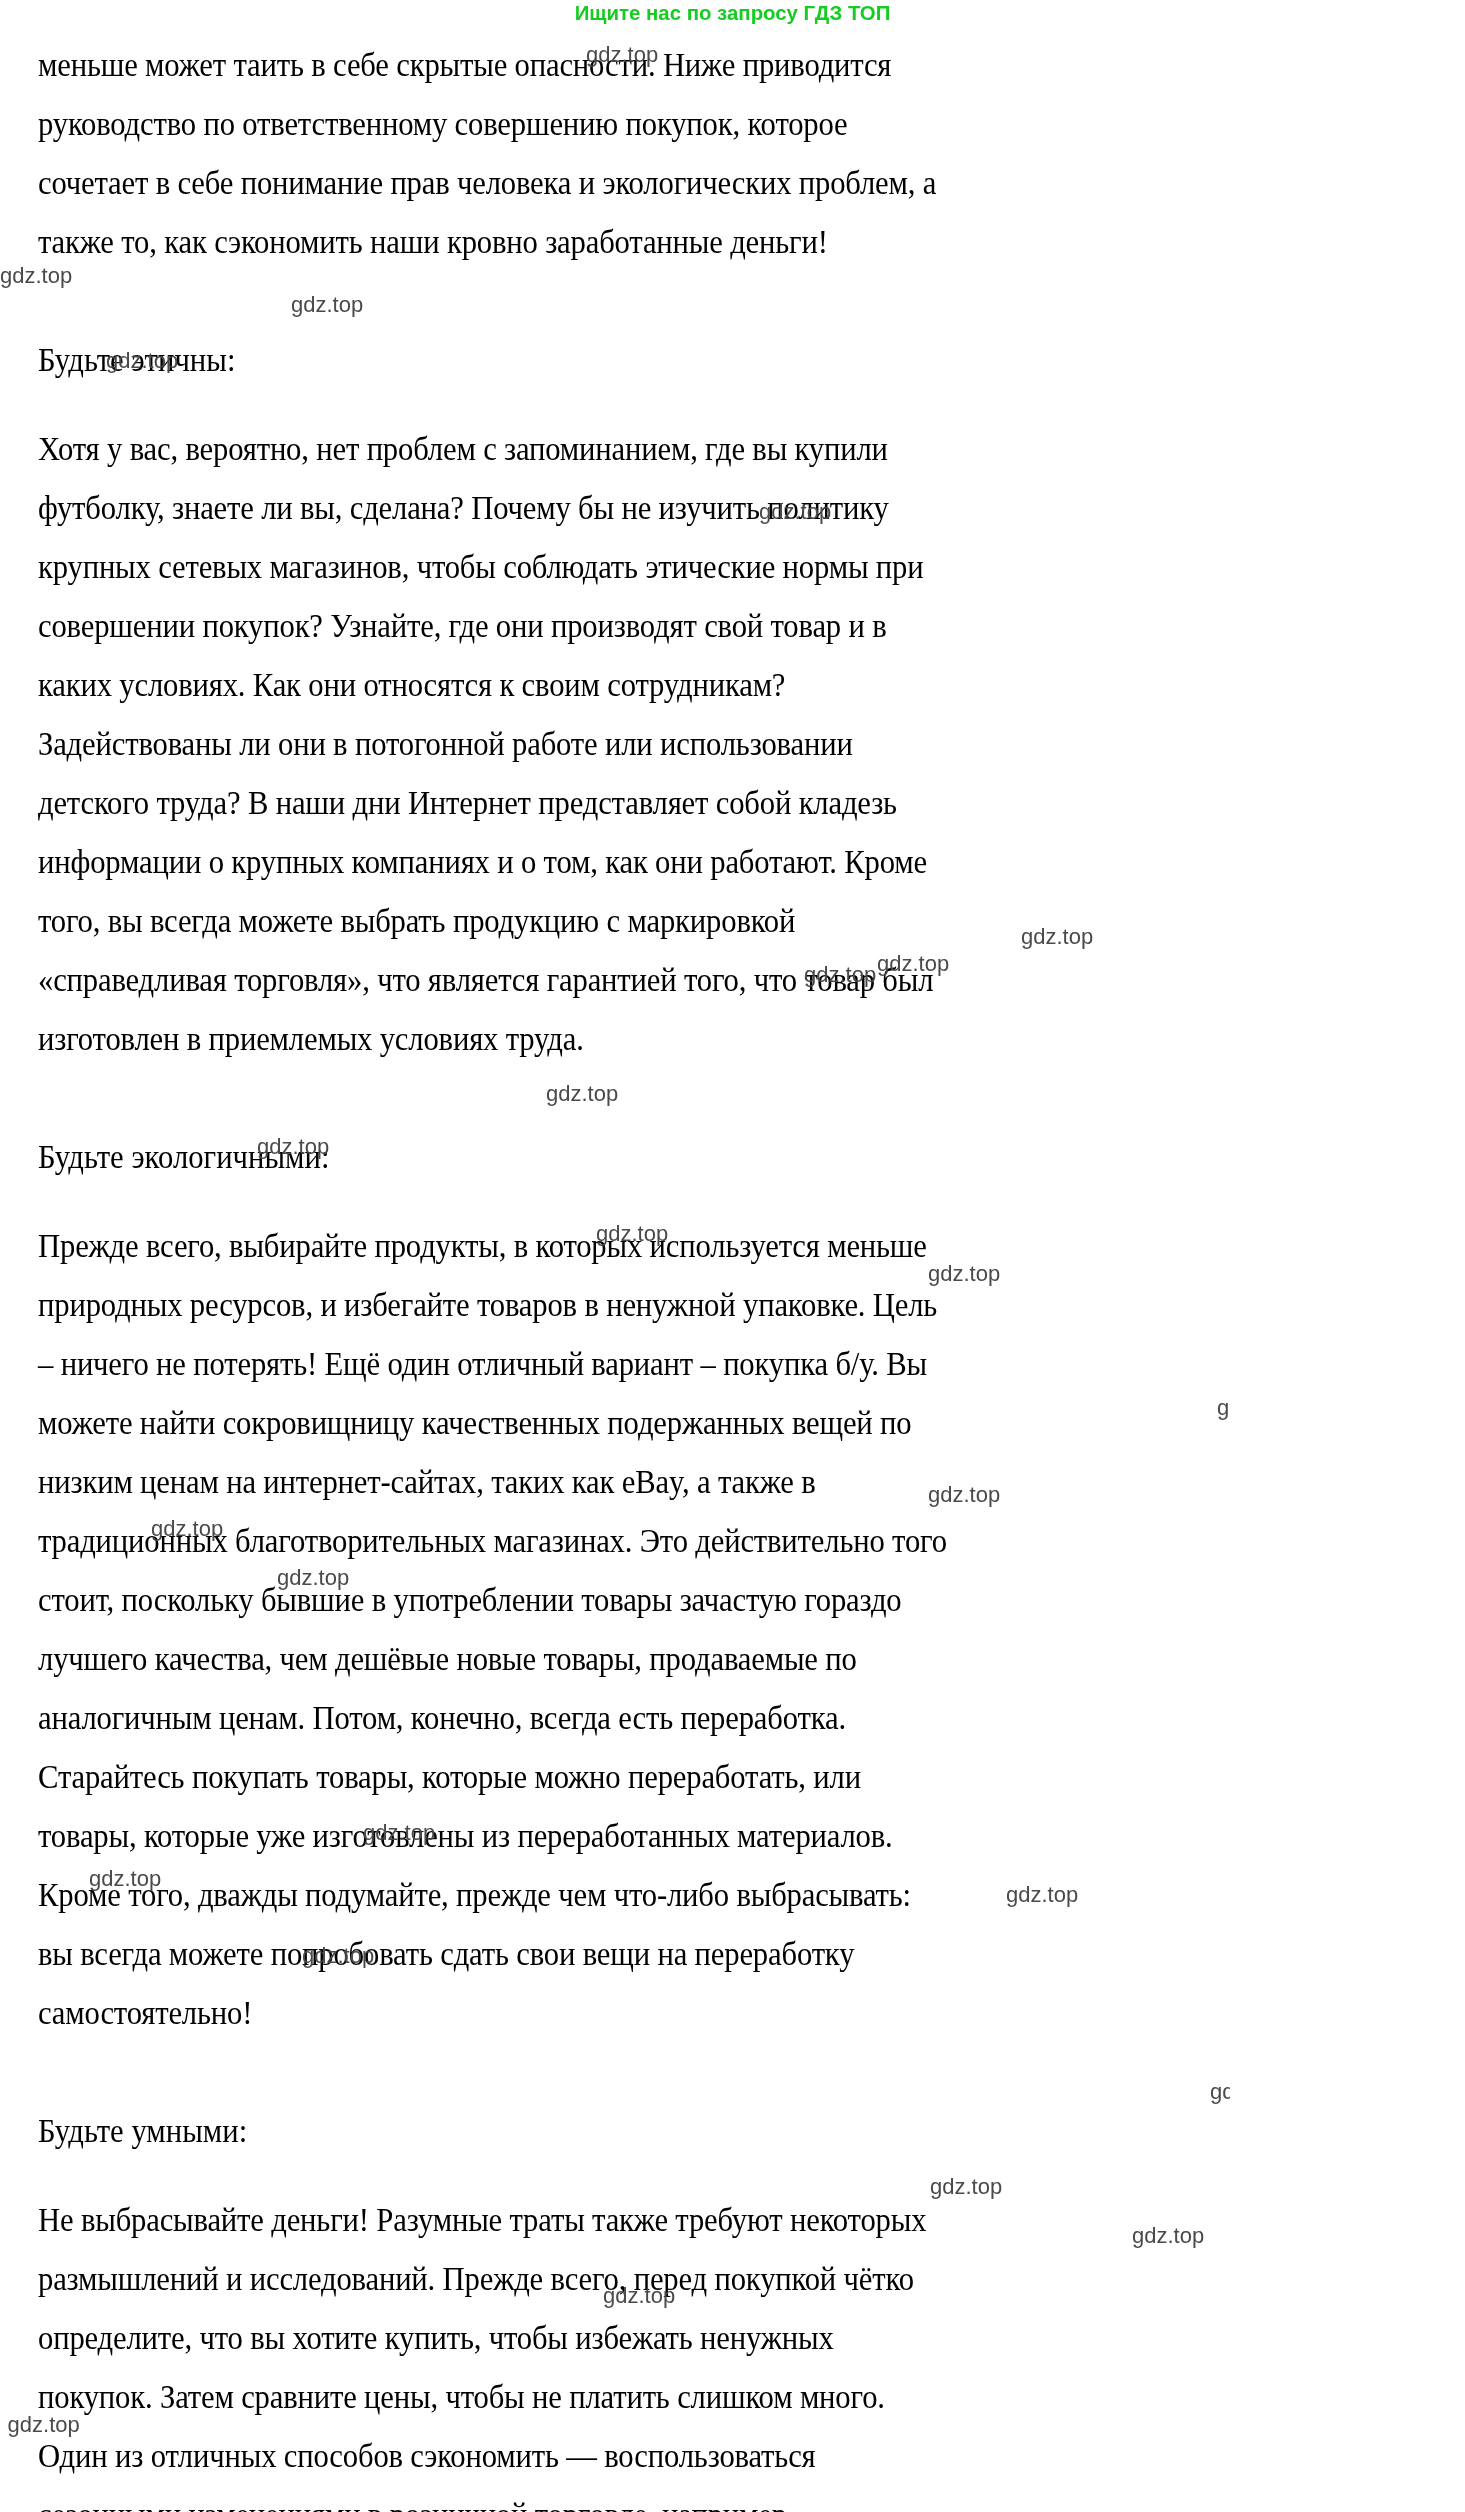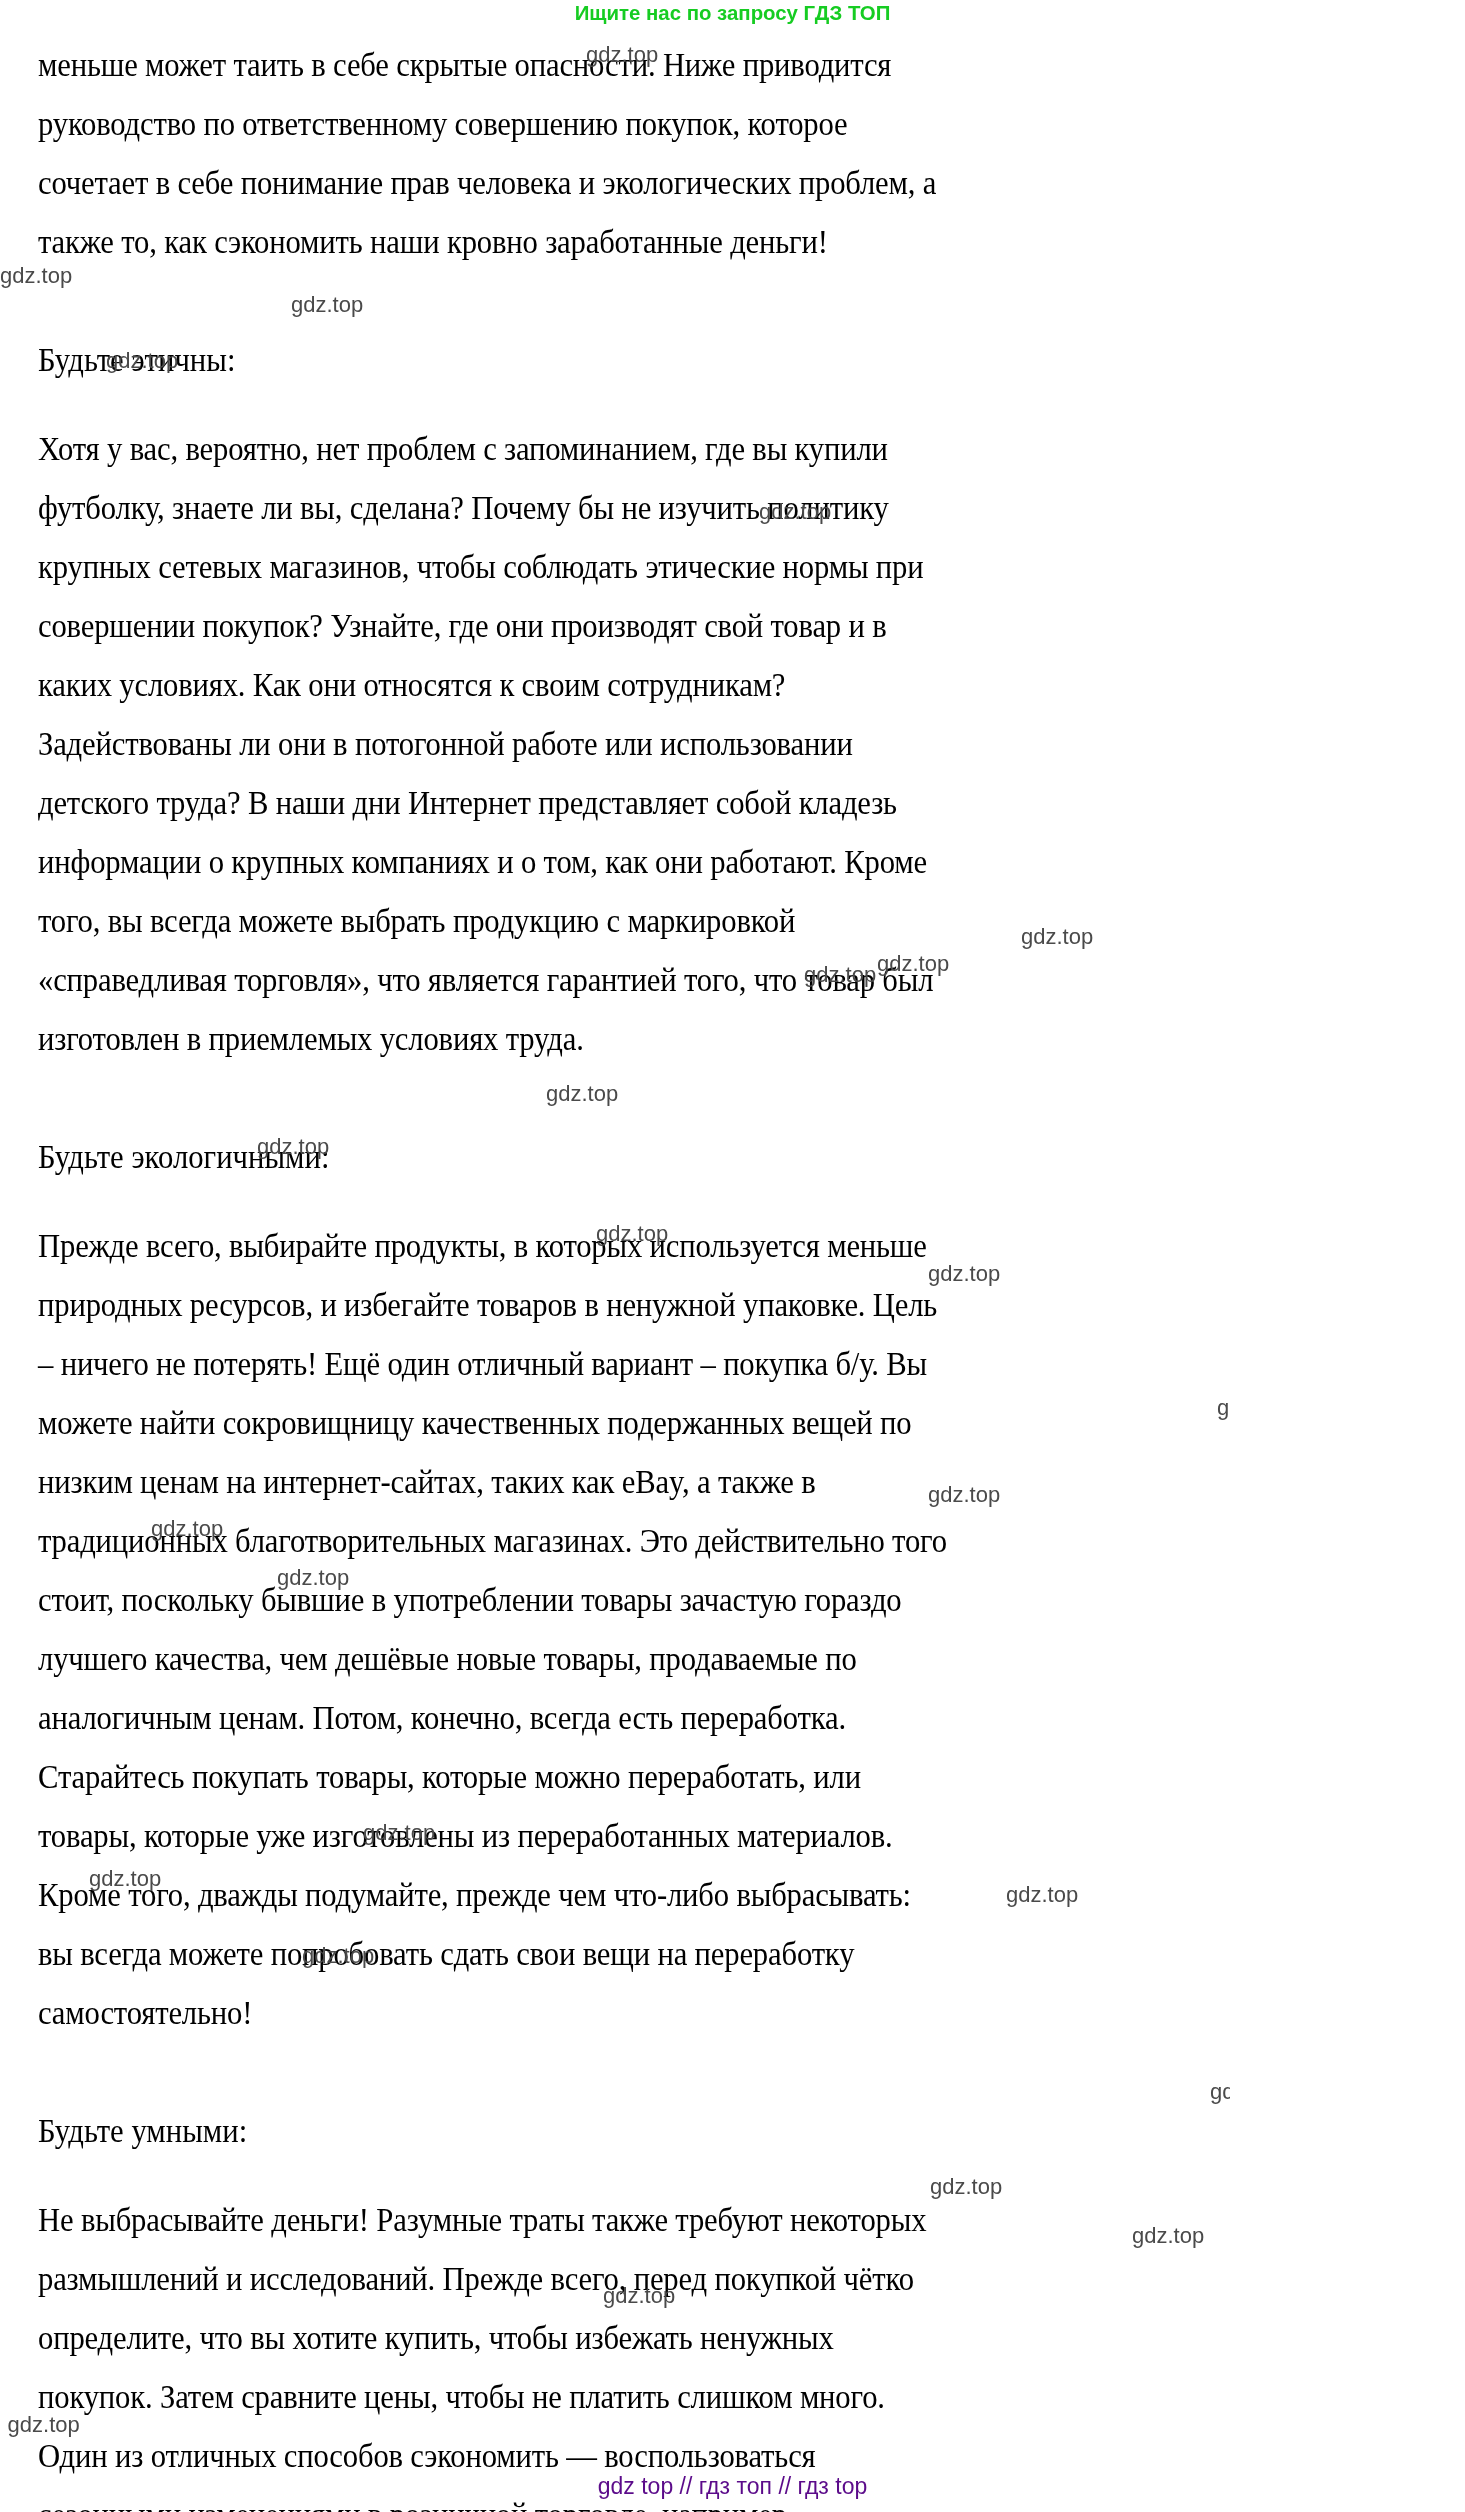--- a/index.html
+++ b/index.html
@@ -176,16 +176,15 @@
       <div class="wm" style="left: 89px; top: 1866px; color: rgb(74, 74, 74);">gdz.top</div>
       <div class="wm" style="left: 1006px; top: 1882px; color: rgb(74, 74, 74);">gdz.top</div>
       <div class="wm" style="left: 302px; top: 1943px; color: rgb(74, 74, 74);">gdz.top</div>
       <div class="wm" style="left: 1210px; top: 2079px; color: rgb(74, 74, 74);">gdz.top</div>
       <div class="wm" style="left: 930px; top: 2174px; color: rgb(74, 74, 74);">gdz.top</div>
       <div class="wm" style="left: 1132px; top: 2223px; color: rgb(74, 74, 74);">gdz.top</div>
       <div class="wm" style="left: 603px; top: 2283px; color: rgb(74, 74, 74);">gdz.top</div>
       <div class="wm" style="left: 7.6px; top: 2412px; color: rgb(74, 74, 74);">gdz.top</div>
     </div>
 
-  <div class="footer" style="color: rgb(91, 11, 138);">gdz top  //  гдз топ  //  гдз top</div>
 
 </div>
 
 
 </body></html>

